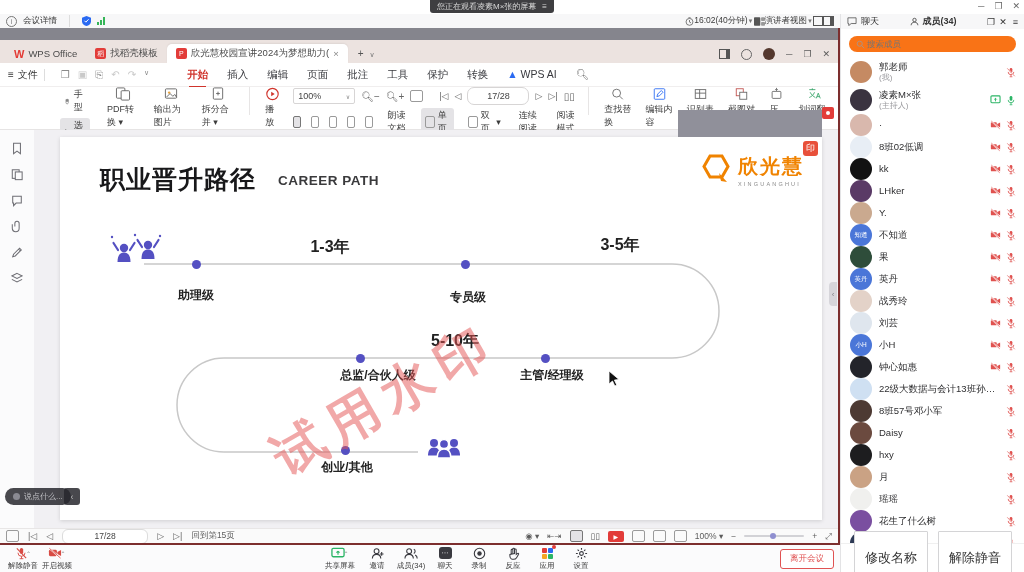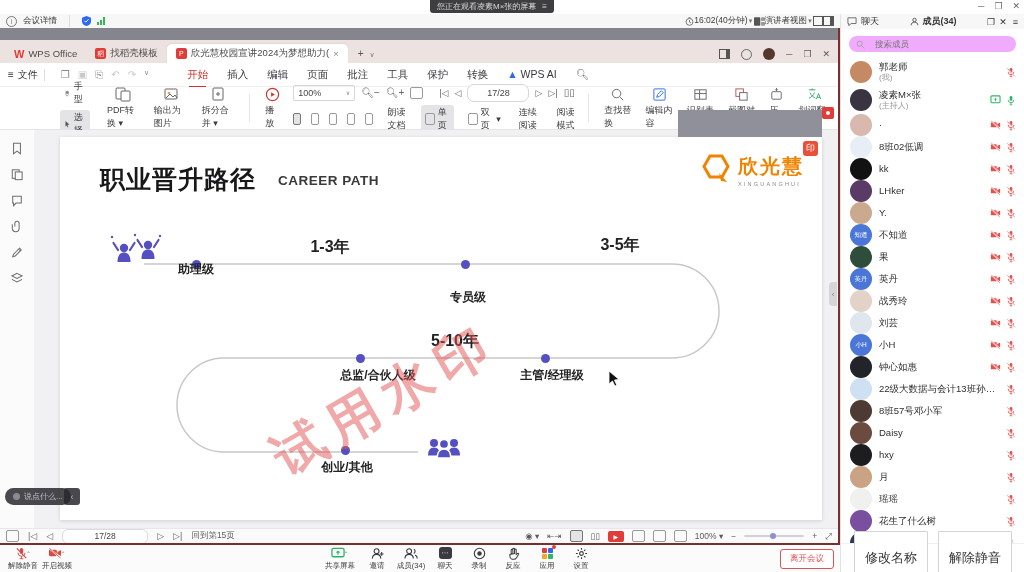--- a/index.html
+++ b/index.html
@@ -39,25 +39,25 @@
   .wlogo{color:#e33a34;font-weight:bold;font-size:11px}
   .sq-ic{width:11px;height:11px;border-radius:2px;display:inline-flex;align-items:center;justify-content:center;color:#fff;font-size:7px}
   #wps-tab-controls{margin-left:auto;display:flex;align-items:center;gap:11px;padding:0 8px 3px 0;color:#5a5a5a;font-size:9px}
   .ava-dot{width:12px;height:12px;border-radius:50%;background:#54382e}
 
   #wps-menubar{left:0;top:23px;width:838px;height:24px;background:#fff;display:flex;align-items:center;padding:0 8px;box-sizing:border-box;border-bottom:1px solid #f0eeee}
   .menu-file{display:flex;gap:4px;align-items:center;font-size:10px;color:#333}
   .qicons{display:flex;gap:8px;margin:0 10px;color:#8a8a8a;font-size:10px}
   .qicons .dis{color:#c9c9c9}
   .mtabs{display:flex;gap:19px;margin-left:28px;font-size:10.5px;color:#37383d}
-  .mtab.active{color:#d0342c;font-weight:normal;position:relative}
+  .mtab.active{color:#d0342c;font-weight:bold;position:relative}
   .mtab.active:after{content:"";position:absolute;left:2px;right:2px;bottom:-6px;height:2px;background:#d0342c}
   .ai-spark{color:#2a6af2;font-weight:bold}
 
-  #wps-toolbar{left:0;top:47px;width:838px;height:43px;background:#fff;border-bottom:1px solid #e6e4e4;display:flex;align-items:center;padding-left:60px;box-sizing:border-box}
+  #wps-toolbar{left:0;top:47px;width:838px;height:43px;background:#fff;border-bottom:1px solid #e6e4e4;display:flex;padding-left:60px;box-sizing:border-box}
   .tool-stack{display:flex;flex-direction:column;gap:3px;margin-right:10px}
   .tool-chip{display:flex;align-items:center;gap:3px;font-size:9px;color:#3c3c3c;padding:1px 4px;border-radius:3px}
   .tool-chip.sel{background:#e4e3e6}
   .tool-col{display:flex;flex-direction:column;align-items:center;gap:2px;font-size:9px;color:#3c3c3c;margin:0 7px}
   .tool-col svg{display:block}
   .tb-sep{width:1px;height:28px;background:#e7e5e5;margin:0 8px}
   .zoombox{width:52px;height:14px;border:1px solid #d7d5d5;border-radius:2px;font-size:9px;color:#444;display:flex;align-items:center;justify-content:space-between;padding:0 4px}
   .pagebox{width:56px;height:14px;border:1px solid #d7d5d5;border-radius:7px;font-size:9px;color:#444;text-align:center;background:#fff}
   .mini-ic{width:13px;height:12px;border:1px solid #9a9a9a;border-radius:2px;display:inline-block;box-sizing:border-box}
   .mini-ic.sel{background:#e4e3e6;border-color:#777}
@@ -109,21 +109,21 @@
   #leave-btn{position:absolute;right:6px;border:1px solid #e05252;color:#e05252;border-radius:3px;font-size:8.5px;padding:3px 9px;background:#fff}
   .appgrid{display:grid;grid-template-columns:5px 5px;grid-gap:1px;position:relative}
   .appgrid i{width:5px;height:5px;border-radius:1px}
   .appgrid em{position:absolute;right:-3px;top:-3px;width:4px;height:4px;background:#e23c39;border-radius:50%}
   .chatic{width:13px;height:12px;background:#3a3a40;border-radius:3px;display:flex;align-items:center;justify-content:center;color:#fff;font-size:7px}
 
   
   #panel{left:840px;top:14px;width:184px;height:558px;background:#fff;border-left:1px solid #e3e3e5;box-sizing:border-box;z-index:56}
   #panel-head{height:15px;display:flex;align-items:center;gap:4px;padding:0 6px;font-size:9px;color:#333;background:#f7f7f8}
   #panel-head .grow{flex:1}
-  #panel-search{margin:7px 8px 4px 8px;height:16px;background:#f0abfc;border-radius:8px;display:flex;align-items:center;gap:8px;padding:0 7px}
+  #panel-search{margin:7px 8px 4px 8px;height:16px;background:#f97316;border-radius:8px;display:flex;align-items:center;gap:0;padding:0 7px}
   #panel-search input{border:none;background:transparent;outline:none;font-size:8.5px;color:#333;width:120px}
   #member-list{position:absolute;left:0;top:44px;width:184px;bottom:28px;overflow:hidden}
   .m-row{display:flex;align-items:center;gap:7px;padding:2px 9px;height:18px}
   .m-ava{width:22px;height:22px;border-radius:50%;flex:none;display:flex;align-items:center;justify-content:center;font-size:6.5px;color:#fff;overflow:hidden}
   .m-info{flex:1;min-width:0;line-height:1.15}
   .m-name{font-size:9.5px;color:#2e2e30;white-space:nowrap;overflow:hidden;text-overflow:ellipsis}
   .m-sub{font-size:8px;color:#9a9a9e}
   .m-icons{display:flex;gap:5px;align-items:center}
   .m-icons svg{display:none}
   .st-mic .i-mic{display:block;color:#e0524f}
@@ -418,21 +418,21 @@
 
       <svg class="abs" style="left:0;top:0" width="762" height="383" viewBox="0 0 762 383">
         <path d="M84 127 H612 A47 47 0 0 1 612 221 H164 A47 47 0 0 0 164 315 H358" fill="none" stroke="#c8c8c8" stroke-width="1.5"></path>
       </svg>
       <div class="dot" style="left:136px;top:127px"></div>
       <div class="dot" style="left:405px;top:127px"></div>
       <div class="dot" style="left:485px;top:221px"></div>
       <div class="dot" style="left:300px;top:221px"></div>
       <div class="dot" style="left:285px;top:313px"></div>
 
-      <div class="stage-label" style="left:136px;top:124px">助理级</div>
+      <div class="stage-label" style="left:136px;top:150px">助理级</div>
       <div class="stage-label" style="left:408px;top:152px">专员级</div>
       <div class="stage-label" style="left:492px;top:230px">主管/经理级</div>
       <div class="stage-label" style="left:318px;top:230px">总监/合伙人级</div>
       <div class="stage-label" style="left:287px;top:322px">创业/其他</div>
 
       <div class="year-label" style="left:270px;top:100px">1-3年</div>
       <div class="year-label" style="left:560px;top:98px">3-5年</div>
       <div class="year-label" style="left:395px;top:194px">5-10年</div>
 
       <svg class="abs" style="left:48px;top:96px" width="56" height="44" viewBox="0 0 56 44">

